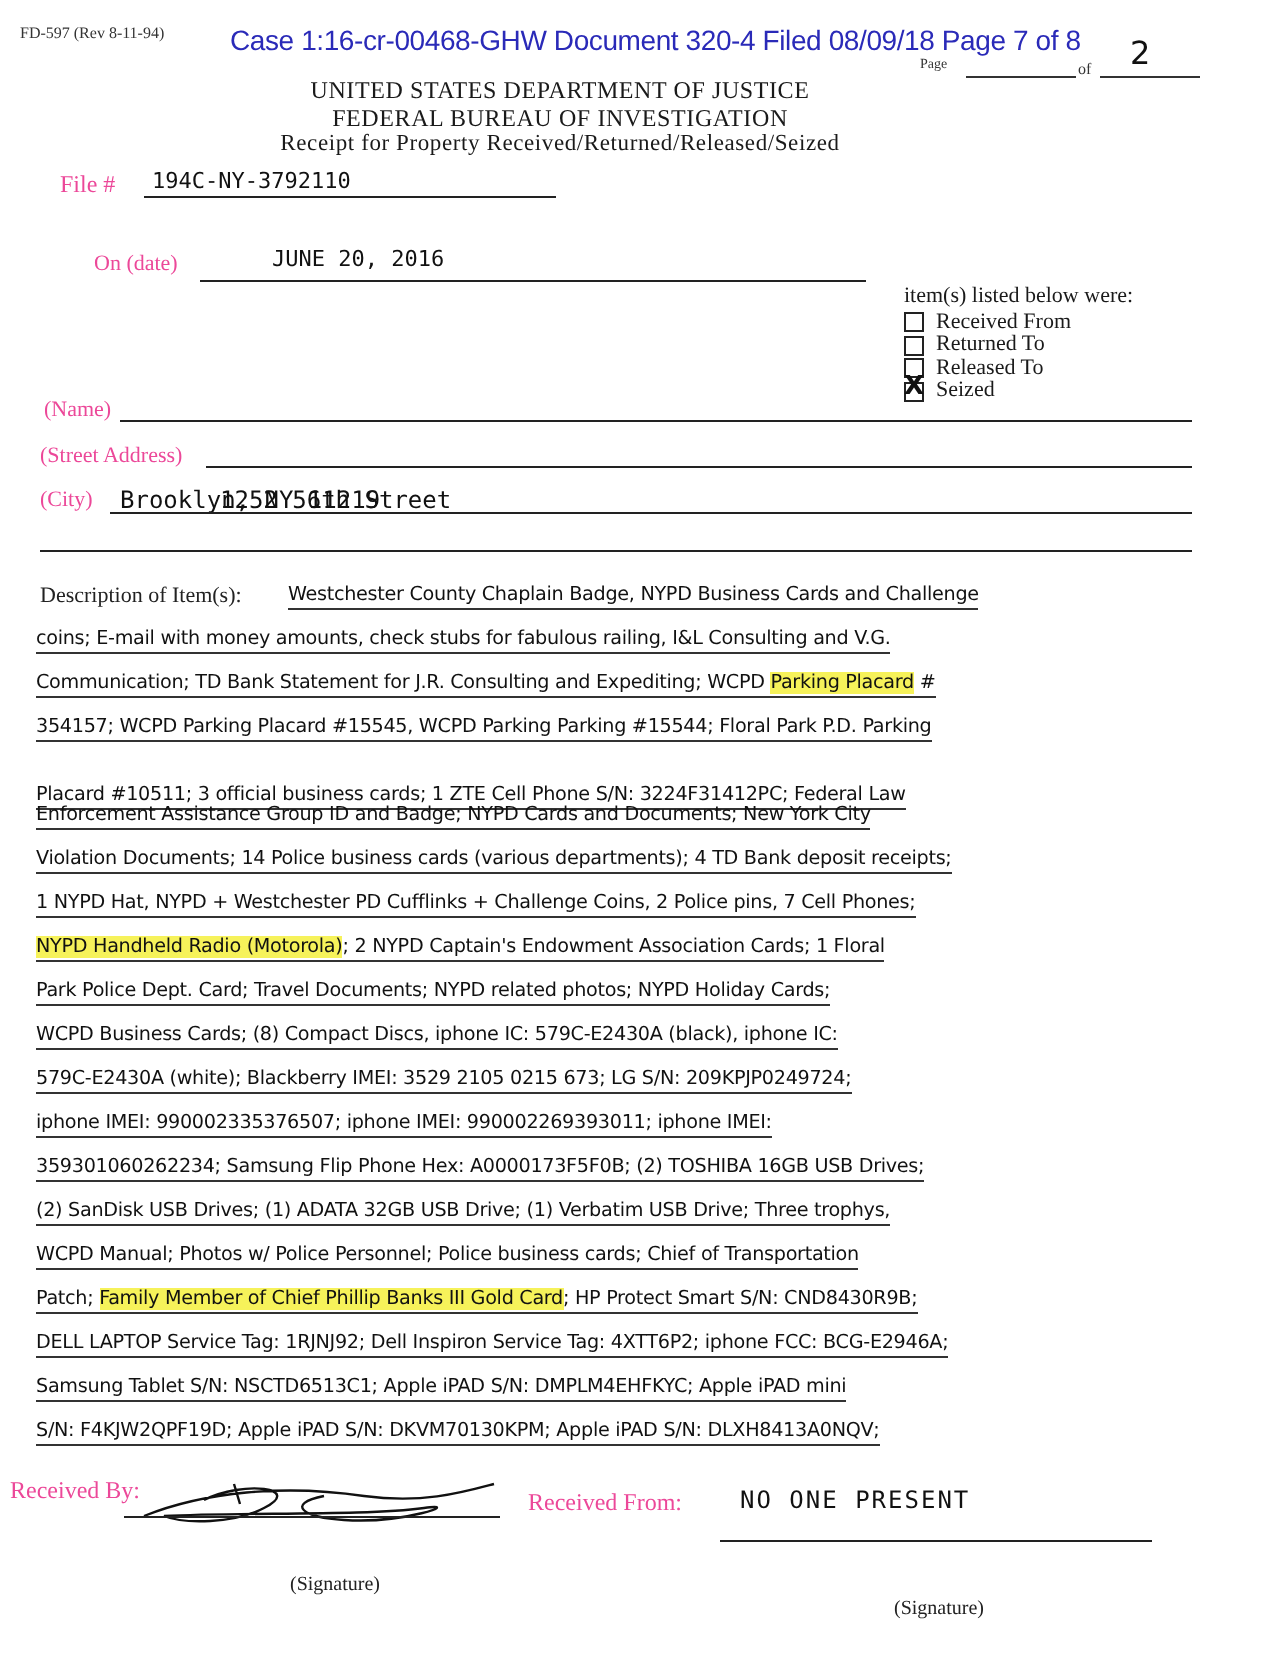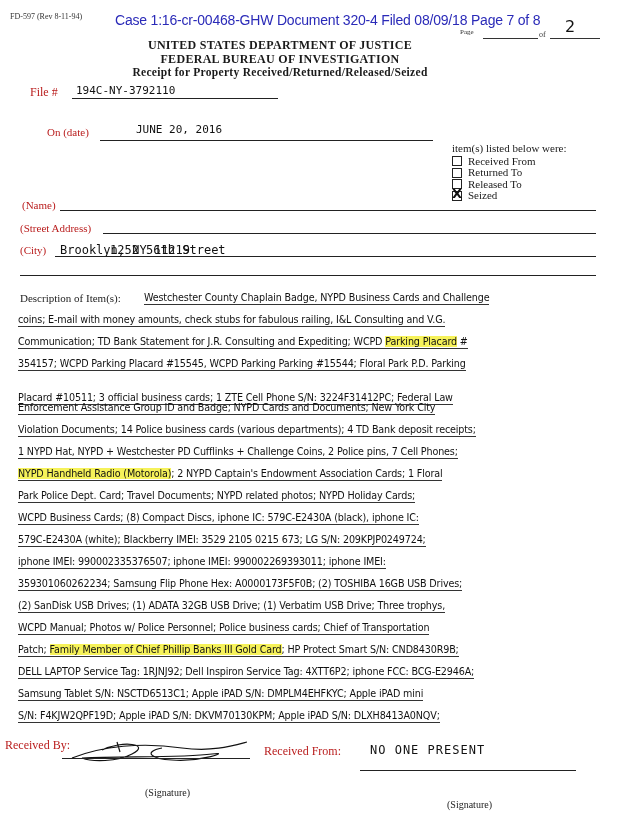--- a/index.html
+++ b/index.html
@@ -7,26 +7,26 @@
     body { position: relative; font-family: "Liberation Serif", serif; color: #1a1a1a; }
 
     .form-id { position: absolute; left: 10px; top: 12px; font-size: 8px; color: #333; }
     .case-header { position: absolute; left: 115px; top: 12px; font-family: "Liberation Sans", sans-serif; font-size: 14px; color: #2a2ab8; letter-spacing: -0.2px; white-space: nowrap; }
     .page-label { position: absolute; left: 460px; top: 28px; font-size: 7px; color: #333; }
     .page-line { position: absolute; left: 483px; top: 38px; width: 55px; border-bottom: 1px solid #333; }
     .of-label { position: absolute; left: 539px; top: 30px; font-size: 8px; color: #333; }
     .of-line { position: absolute; left: 550px; top: 38px; width: 50px; border-bottom: 1px solid #333; }
     .of-num { position: absolute; left: 565px; top: 17px; font-family: "DejaVu Sans", sans-serif; font-size: 16px; color: #111; }
 
-    .title { position: absolute; left: 0; width: 540px; text-align: center; font-weight: bold; font-size: 12px; letter-spacing: 0.3px; }
+    .title { position: absolute; left: 0; width: 540px; text-align: center; font-weight: normal; font-size: 12px; letter-spacing: 0.3px; }
     .title.t1 { top: 38px; padding-left: 20px; }
     .title.t2 { top: 52px; padding-left: 20px; }
     .title.t3 { top: 66px; font-size: 11.5px; padding-left: 20px; }
 
-    .label { position: absolute; font-size: 11px; color: #b91c1c; white-space: nowrap; }
+    .label { position: absolute; font-size: 11px; color: #ec4899; white-space: nowrap; }
     .hand { position: absolute; font-family: "DejaVu Sans Mono", monospace; color: #111; white-space: nowrap; }
     .rule { position: absolute; border-bottom: 1px solid #222; }
 
     .checkbox-group { position: absolute; left: 452px; top: 143px; font-size: 11px; line-height: 11.5px; }
     .checkbox-group .heading { margin-left: 0; margin-bottom: 1px; }
     .cb-row { display: flex; align-items: center; gap: 6px; height: 11.5px; }
     .cb { width: 10px; height: 10px; border: 1px solid #222; position: relative; }
     .cb.checked::after { content: "X"; position: absolute; left: -1px; top: -4px; font-family: "DejaVu Sans", sans-serif; font-size: 13px; color: #111; font-weight: bold; }
 
     .desc-label { position: absolute; left: 20px; top: 292px; font-size: 11px; color: #222; }

